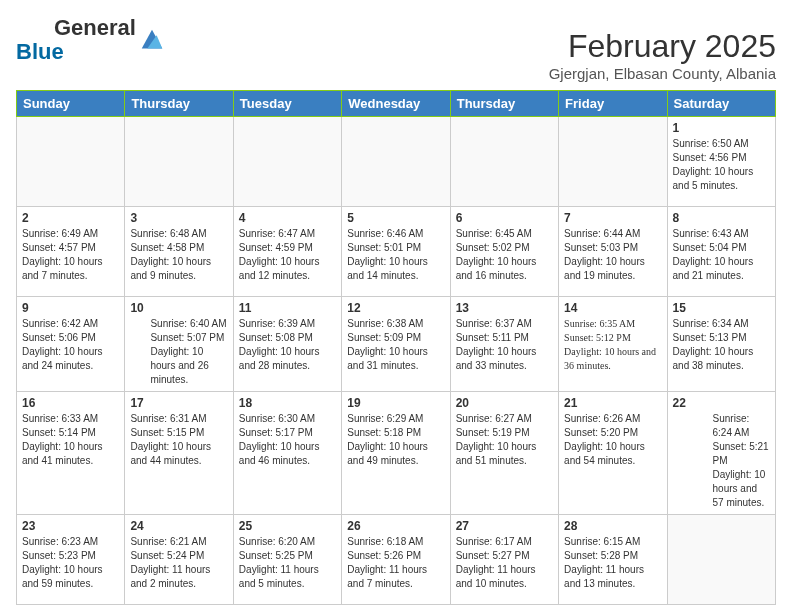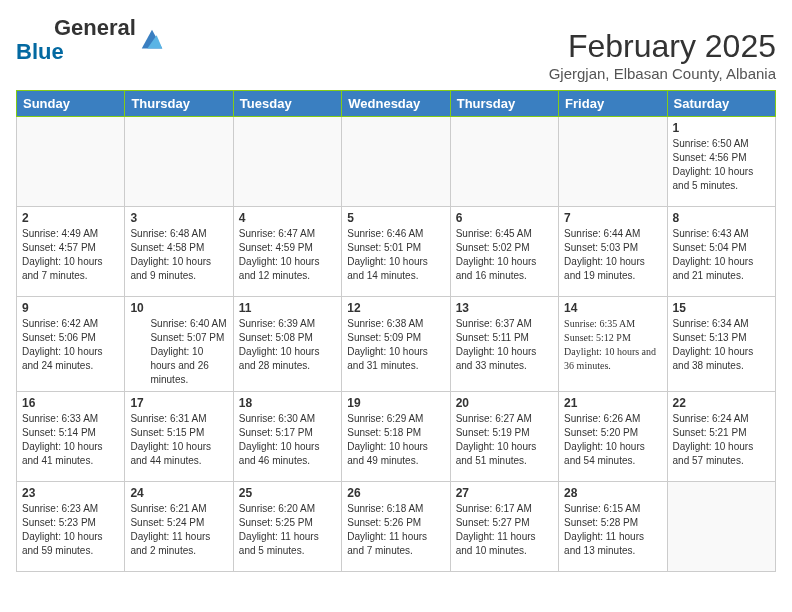--- a/index.html
+++ b/index.html
@@ -132,21 +132,21 @@
         <td>
           <span class="day-num">1</span>
           <div class="day-info" style="white-space: pre-line;">Sunrise: 6:50 AM
 Sunset: 4:56 PM
 Daylight: 10 hours and 5 minutes.</div>
         </td>
       </tr>
       <tr class="week-row">
         <td>
           <span class="day-num">2</span>
-          <div class="day-info" style="white-space: pre-line;">Sunrise: 4:49 AM
+          <div class="day-info" style="white-space: pre-line;">Sunrise: 6:49 AM
 Sunset: 4:57 PM
 Daylight: 10 hours and 7 minutes.</div>
         </td>
         <td>
           <span class="day-num">3</span>
           <div class="day-info" style="white-space: pre-line;">Sunrise: 6:48 AM
 Sunset: 4:58 PM
 Daylight: 10 hours and 9 minutes.</div>
         </td>
         <td>
@@ -256,21 +256,21 @@
 Daylight: 10 hours and 51 minutes.</div>
         </td>
         <td>
           <span class="day-num">21</span>
           <div class="day-info" style="white-space: pre-line;">Sunrise: 6:26 AM
 Sunset: 5:20 PM
 Daylight: 10 hours and 54 minutes.</div>
         </td>
         <td>
           <span class="day-num">22</span>
-          <div class="day-info" style="white-space: pre-line;">Sunrise: 6:24 AM
+          <div class="day-info" style="white-space: pre-line; margin-left: 40px;">Sunrise: 6:24 AM
 Sunset: 5:21 PM
 Daylight: 10 hours and 57 minutes.</div>
         </td>
       </tr>
       <tr class="week-row">
         <td>
           <span class="day-num">23</span>
           <div class="day-info" style="white-space: pre-line;">Sunrise: 6:23 AM
 Sunset: 5:23 PM
 Daylight: 10 hours and 59 minutes.</div>

